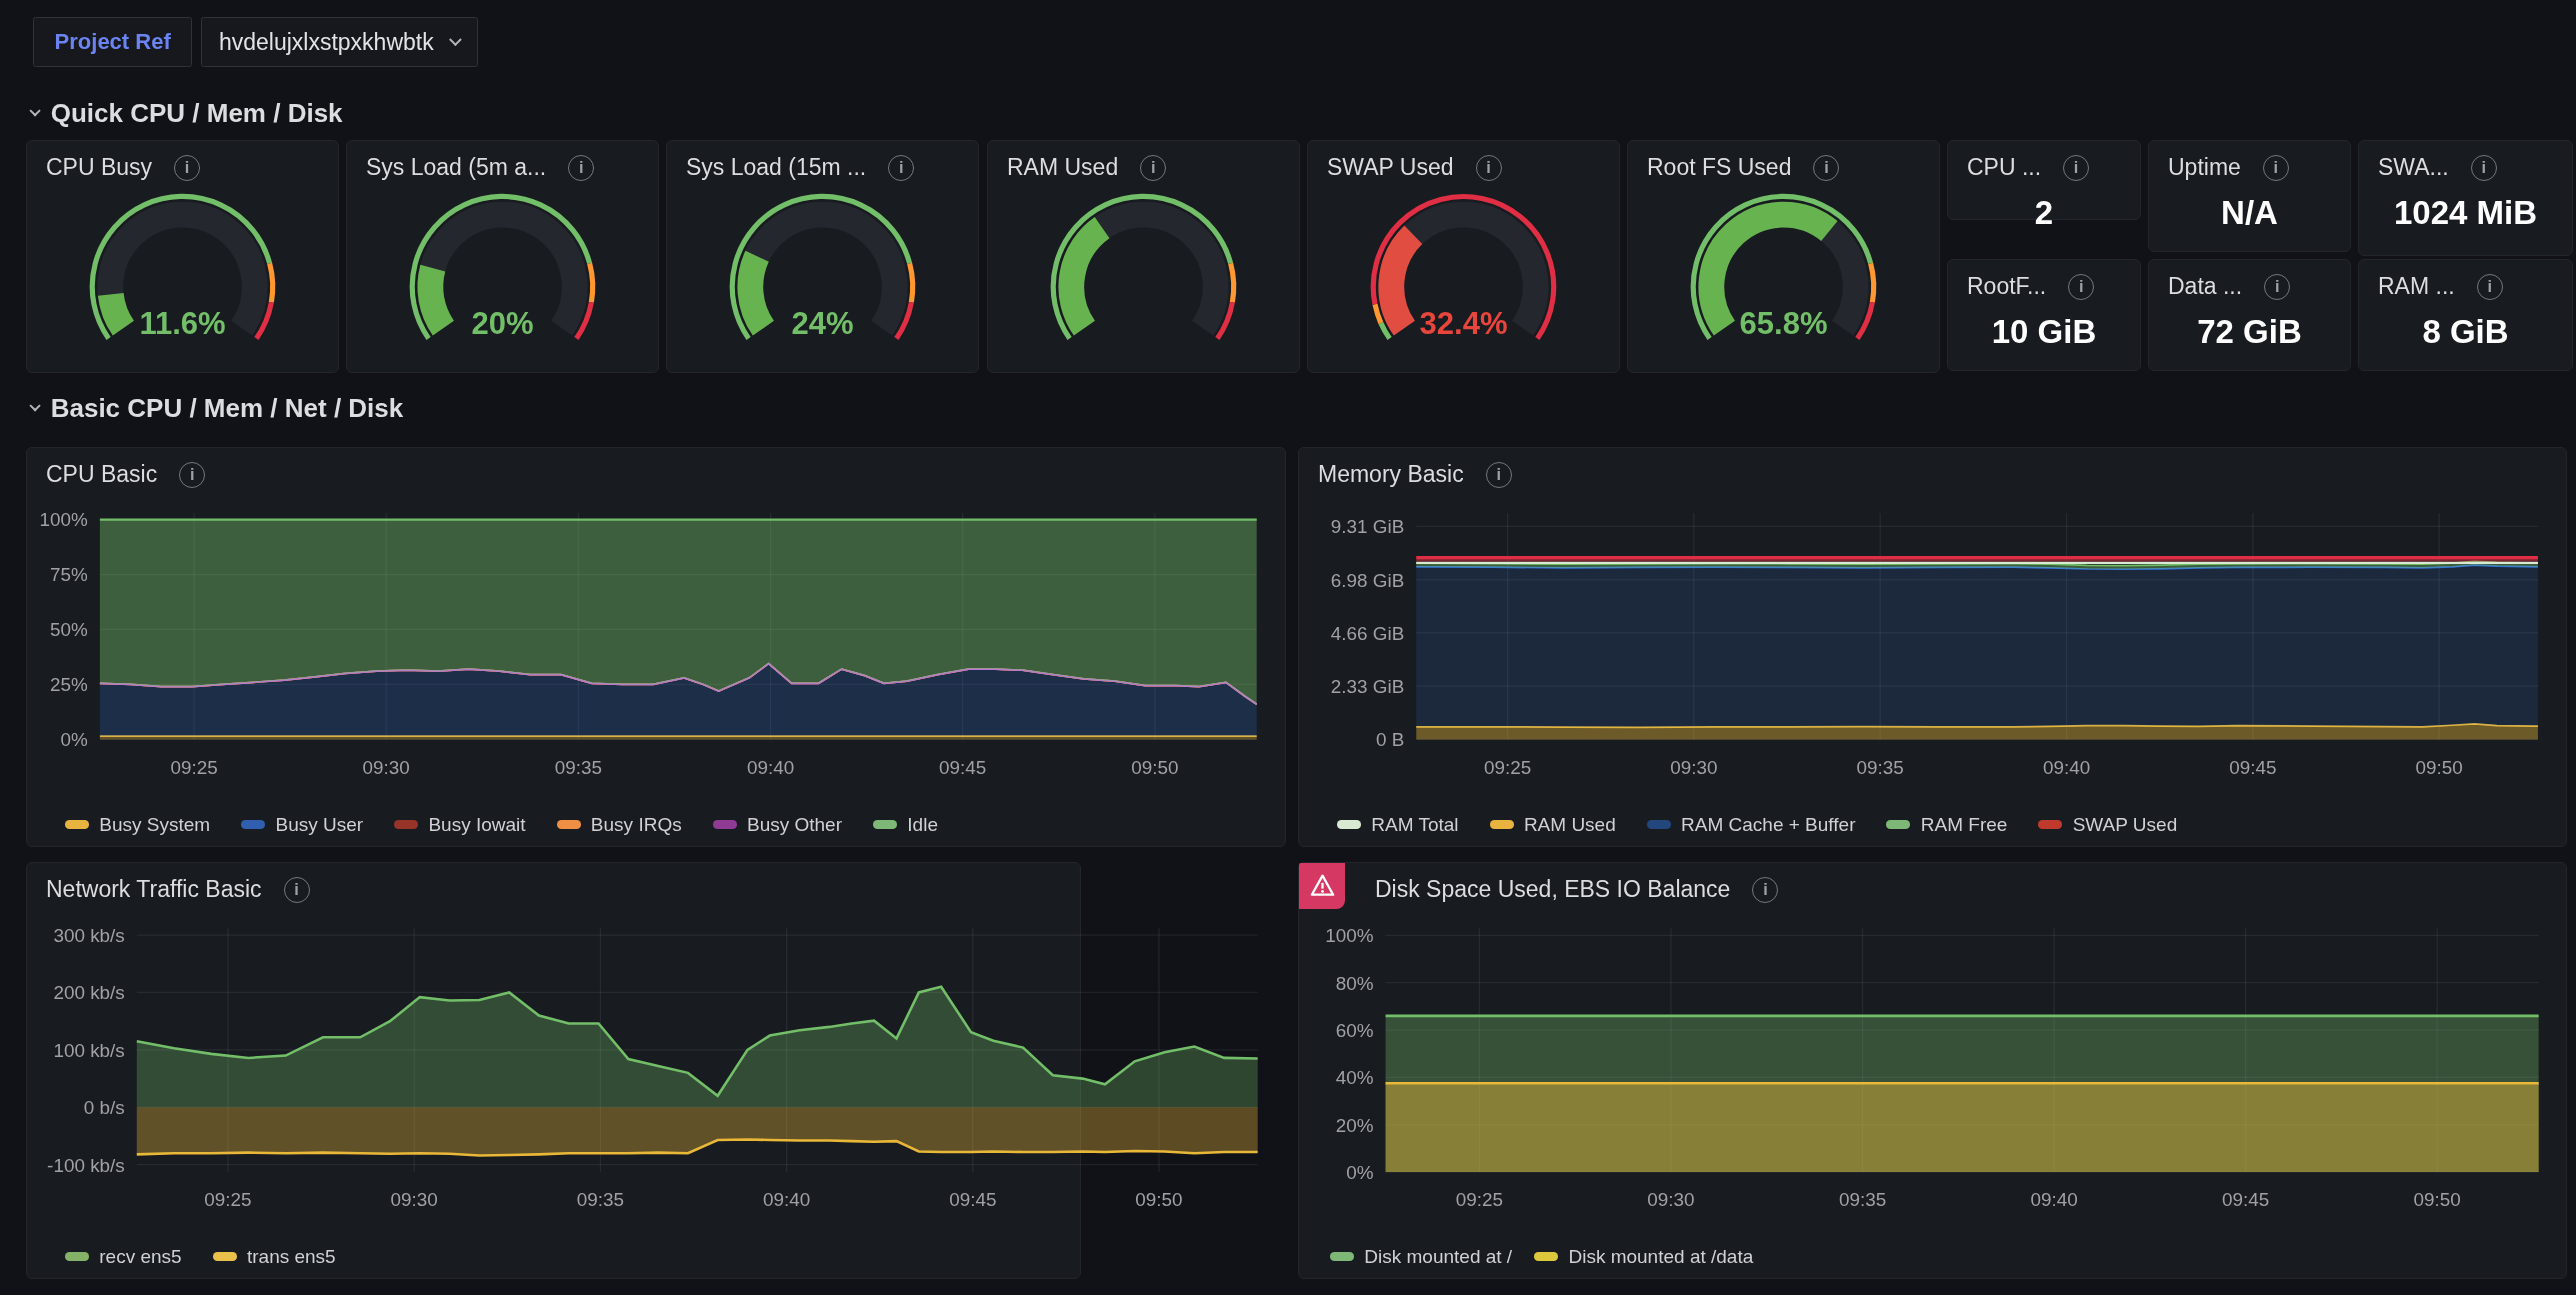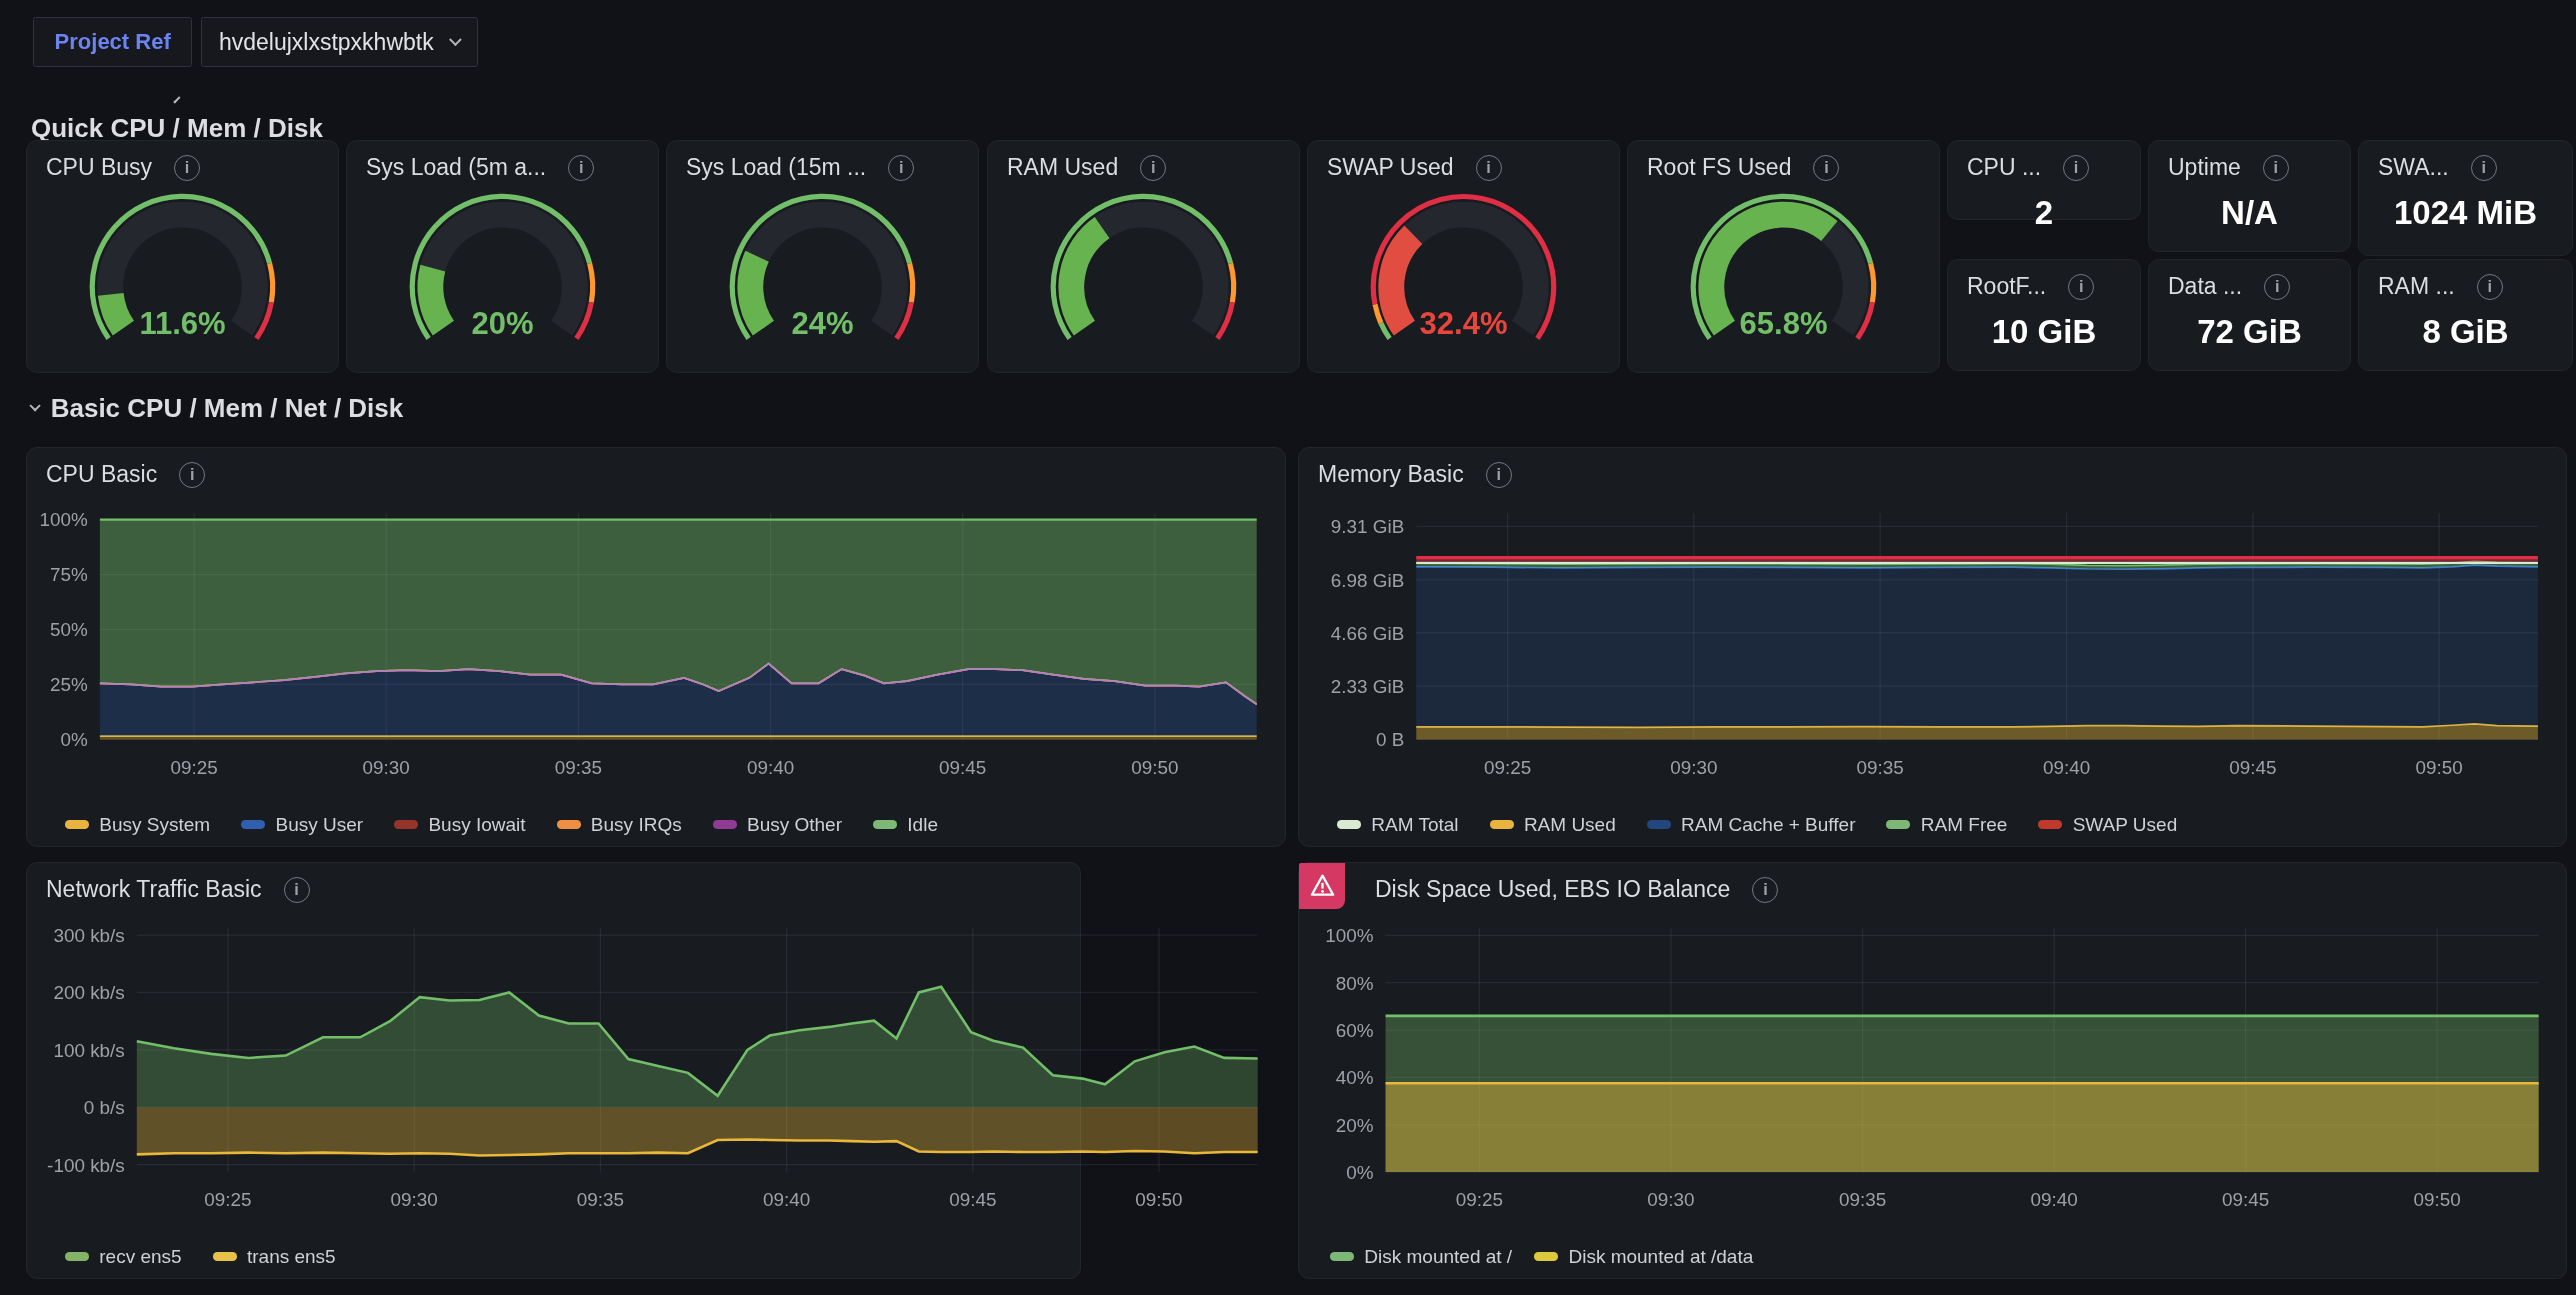--- a/index.html
+++ b/index.html
@@ -15,21 +15,21 @@
               border-radius:2.6px;background:#16181d;color:#e2e3e5;font-size:23px;font-weight:500;}
   .chev{display:inline-block;width:9.4px;height:9.4px;border-left:2.6px solid #b4b6bb;border-bottom:2.6px solid #b4b6bb;
         transform:rotate(-45deg);margin-top:-5.2px;}
   .chev.sm{width:7.7px;height:7.7px;border-width:2.1px;}
 
   
   .section{position:absolute;left:31px;display:flex;align-items:center;gap:12px;height:31px;cursor:pointer;}
   .section .title{font-size:26px;font-weight:700;color:#dcdde0;}
 
   
-  .panel{position:absolute;background:#181b1f;border:0.9px solid #23252b;border-radius:11px;}
+  .panel{position:absolute;background:#181b1f;border:0.9px solid #23252b;border-radius:6px;}
   .panel-header{height:41px;display:flex;align-items:center;gap:22px;padding:12px 0 0 19px;}
   .panel-title{font-size:23px;font-weight:500;color:#dcdde0;white-space:nowrap;overflow:hidden;}
   .info{flex:none;width:26px;height:26px;border:1.7px solid #75787f;border-radius:50%;color:#9ea1a8;
         font-size:16.3px;font-weight:600;line-height:22px;text-align:center;font-style:normal;}
 
   
   .gauge-wrap{position:absolute;top:46px;left:0;right:0;display:flex;justify-content:center;}
   .gauge-value{position:absolute;top:165px;left:0;right:0;text-align:center;
                font-size:31px;font-weight:700;}
 
@@ -53,21 +53,21 @@
 <div class="app">
 
   <div class="toolbar">
     <div class="var-label">Project Ref</div>
     <div class="var-select">
       <span>hvdelujxlxstpxkhwbtk</span>
       <span class="chev"></span>
     </div>
   </div>
 
-  <div class="section" style="top:104px;flex-direction:column;">
+  <div class="section" style="top:98px;">
     <span class="chev sm"></span>
     <span class="title">Quick CPU / Mem / Disk</span>
   </div>
 
   <div style="position:absolute;top:140px;left:0;width:100%;height:233px;">
 
     <div class="panel" style="left:26px;top:0;width:313px;height:233px;">
       <div class="panel-header">
         <span class="panel-title">CPU Busy</span>
         <span class="info">i</span>

